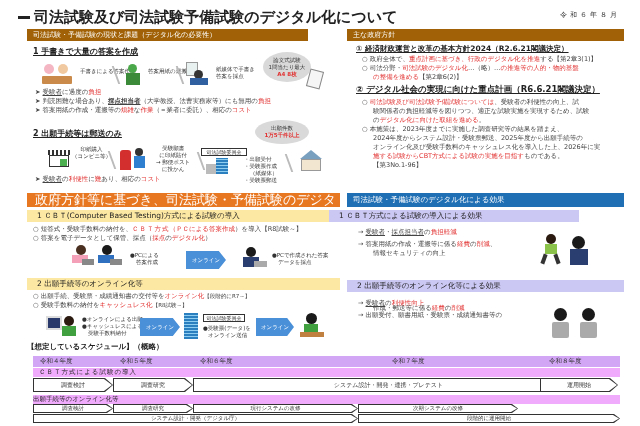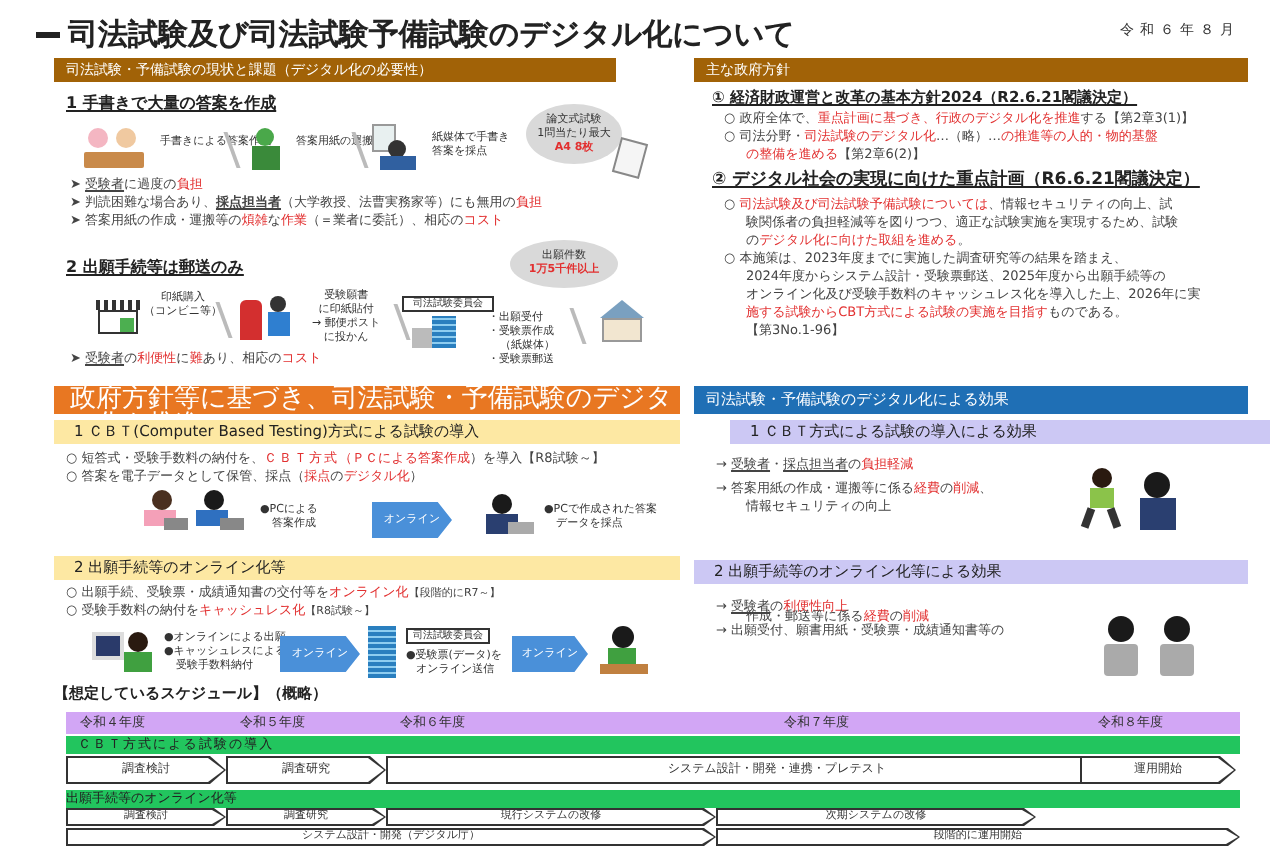--- a/index.html
+++ b/index.html
@@ -15,21 +15,21 @@
 .bar-yellow{background:#fde8a3;color:#222;font-size:7.5px;padding-left:10px;line-height:11px;height:12px}
 .bar-lav{background:#ccc8f4;color:#222;font-size:7.5px;padding-left:10px;line-height:11px;height:12px}
 .h-und{font-size:8px;font-weight:bold;color:#222;text-decoration:underline}
 .red{color:#e23030}
 .u{text-decoration:underline}
 .bullet{font-size:6.5px;line-height:9px;white-space:nowrap;color:#444}
 .bubble{background:#d9d9d9;border-radius:50%;text-align:center;font-size:5.5px;color:#333;line-height:7px}
 .small{font-size:5.5px;line-height:7px;color:#333}
 .arrow-blue{background:#4a90d9;color:#fff;font-size:5.5px;text-align:center;line-height:18px;height:18px;clip-path:polygon(0 0,75% 0,75% -20%,100% 50%,75% 120%,75% 100%,0 100%)}
 .sched-hdr{background:#d2a6f5;color:#333;font-size:6.5px;line-height:11px;height:11px}
-.sched-row-gray{background:#22c55e;font-size:6.5px;line-height:9px;height:9px;color:#222}
+.sched-row-gray{background:#f0abfc;font-size:6.5px;line-height:9px;height:9px;color:#222}
 .pent{background:#333;height:14px;clip-path:polygon(0 0,calc(100% - 8px) 0,100% 50%,calc(100% - 8px) 100%,0 100%)}
 .pent-in{position:absolute;left:1px;top:1px;bottom:1px;right:1px;background:#fff;clip-path:polygon(0 0,calc(100% - 8px) 0,100% 50%,calc(100% - 8px) 100%,0 100%);font-size:6px;text-align:center;line-height:12px;color:#333}
 .pent-s{background:#333;height:9px;clip-path:polygon(0 0,calc(100% - 6px) 0,100% 50%,calc(100% - 6px) 100%,0 100%)}
 .pent-s .pent-in{line-height:7px;font-size:5.5px;clip-path:polygon(0 0,calc(100% - 6px) 0,100% 50%,calc(100% - 6px) 100%,0 100%)}
 .person{position:absolute;border-radius:50%}
 </style>
 </head>
 <body>
 
 <div class="abs title"><span class="dash"></span><span>司法試験及び司法試験予備試験のデジタル化について</span></div>
@@ -117,21 +117,21 @@
 
 <div class="abs bullet" style="left:35px;top:175px">➤ <span class="u">受験者</span><span>の</span><span class="red">利便性</span><span>に</span><span class="red">難</span><span>あり、相応の</span><span class="red">コスト</span></div>
 
 <div class="abs bar-gray" style="left:347px;top:29px;width:277px">主な政府方針</div>
 <div class="abs" style="left:356px;top:44px;font-size:7.5px;font-weight:bold;text-decoration:underline;color:#222;white-space:nowrap">① 経済財政運営と改革の基本方針2024（R2.6.21閣議決定）</div>
 <div class="abs bullet" style="left:362px;top:55px"><span>○ 政府全体で、</span><span class="red">重点計画に基づき、行政のデジタル化を推進</span><span>する【第2章3(1)】</span></div>
 <div class="abs bullet" style="left:362px;top:64px"><span>○ 司法分野・</span><span class="red">司法試験のデジタル化</span><span>…（略）…</span><span class="red">の推進等の人的・物的基盤</span></div>
 <div class="abs bullet" style="left:373px;top:73px"><span class="red">の整備を進める</span><span>【第2章6(2)】</span></div>
 
 <div class="abs" style="left:356px;top:84px;font-size:8.5px;font-weight:bold;text-decoration:underline;color:#222;white-space:nowrap">② デジタル社会の実現に向けた重点計画（R6.6.21閣議決定）</div>
-<div class="abs bullet" style="left:362px;top:98px">○ <span class="red">司法試験及び司法試験予備試験については</span><span>、情報セキュリティの向上、試</span></div>
+<div class="abs bullet" style="left:362px;top:98px">○ <span class="red">司法試験及び司法試験予備試験については</span><span>、受験者の利便性の向上、試</span></div>
 <div class="abs bullet" style="left:373px;top:107px">験関係者の負担軽減等を図りつつ、適正な試験実施を実現するため、試験</div>
 <div class="abs bullet" style="left:373px;top:116px"><span>の</span><span class="red">デジタル化に向けた取組を進める</span><span>。</span></div>
 <div class="abs bullet" style="left:362px;top:125px">○ <span>本施策は、2023年度までに実施した調査研究等の結果を踏まえ、</span></div>
 <div class="abs bullet red" style="left:373px;top:134px">2024年度からシステム設計・受験票郵送、2025年度から出願手続等の</div>
 <div class="abs bullet red" style="left:373px;top:143px">オンライン化及び受験手数料のキャッシュレス化を導入した上、2026年に実</div>
 <div class="abs bullet" style="left:373px;top:152px"><span class="red">施する試験からCBT方式による試験の実施を目指す</span><span>ものである。</span></div>
 <div class="abs bullet" style="left:373px;top:161px">【第3No.1-96】</div>
 
 <div class="abs bar-orange" style="left:27px;top:193px;width:313px">政府方針等に基づき、司法試験・予備試験のデジタル化を推進</div>
 <div class="abs bar-yellow" style="left:27px;top:210px;width:313px">1 ＣＢＴ(Computer Based Testing)方式による試験の導入</div>
@@ -183,21 +183,21 @@
     <div style="padding-left:5px">オンライン送信</div>
   </div>
 <div class="abs arrow-blue" style="left:256px;top:318px;width:38px">オンライン</div>
 <div class="abs" style="left:300px;top:313px;width:24px;height:26px">
   <div class="person" style="left:6px;top:0;width:11px;height:11px;background:#1a1a1a"></div>
   <div class="abs" style="left:4px;top:11px;width:14px;height:8px;background:#40a040"></div>
   <div class="abs" style="left:0;top:19px;width:24px;height:5px;background:#c08040"></div>
 </div>
 
 <div class="abs bar-blue" style="left:347px;top:193px;width:277px">司法試験・予備試験のデジタル化による効果</div>
-<div class="abs bar-lav" style="left:365px;top:210px;width:270px">1 ＣＢＴ方式による試験の導入による効果</div>
+<div class="abs bar-lav" style="left:329px;top:210px;width:250px">1 ＣＢＴ方式による試験の導入による効果</div>
 <div class="abs bullet" style="left:358px;top:228px">→ <span class="u">受験者</span><span>・</span><span class="u">採点担当者</span><span>の</span><span class="red">負担軽減</span></div>
 <div class="abs bullet" style="left:358px;top:240px">→ <span>答案用紙の作成・運搬等に係る</span><span class="red">経費</span><span>の</span><span class="red">削減</span><span>、</span></div>
 <div class="abs bullet red" style="left:373px;top:249px">情報セキュリティの向上</div>
 <div class="abs" style="left:540px;top:232px;width:56px;height:36px">
   <div class="person" style="left:6px;top:2px;width:10px;height:10px;background:#2a1a10"></div>
   <div class="abs" style="left:5px;top:12px;width:12px;height:10px;background:#8bc34a"></div>
   <div class="abs" style="left:2px;top:22px;width:4px;height:10px;background:#333;transform:rotate(20deg)"></div>
   <div class="abs" style="left:15px;top:22px;width:4px;height:10px;background:#333;transform:rotate(-20deg)"></div>
   <div class="person" style="left:32px;top:4px;width:13px;height:13px;background:#1a1a1a"></div>
   <div class="abs" style="left:30px;top:17px;width:18px;height:16px;background:#2a3f70"></div>

